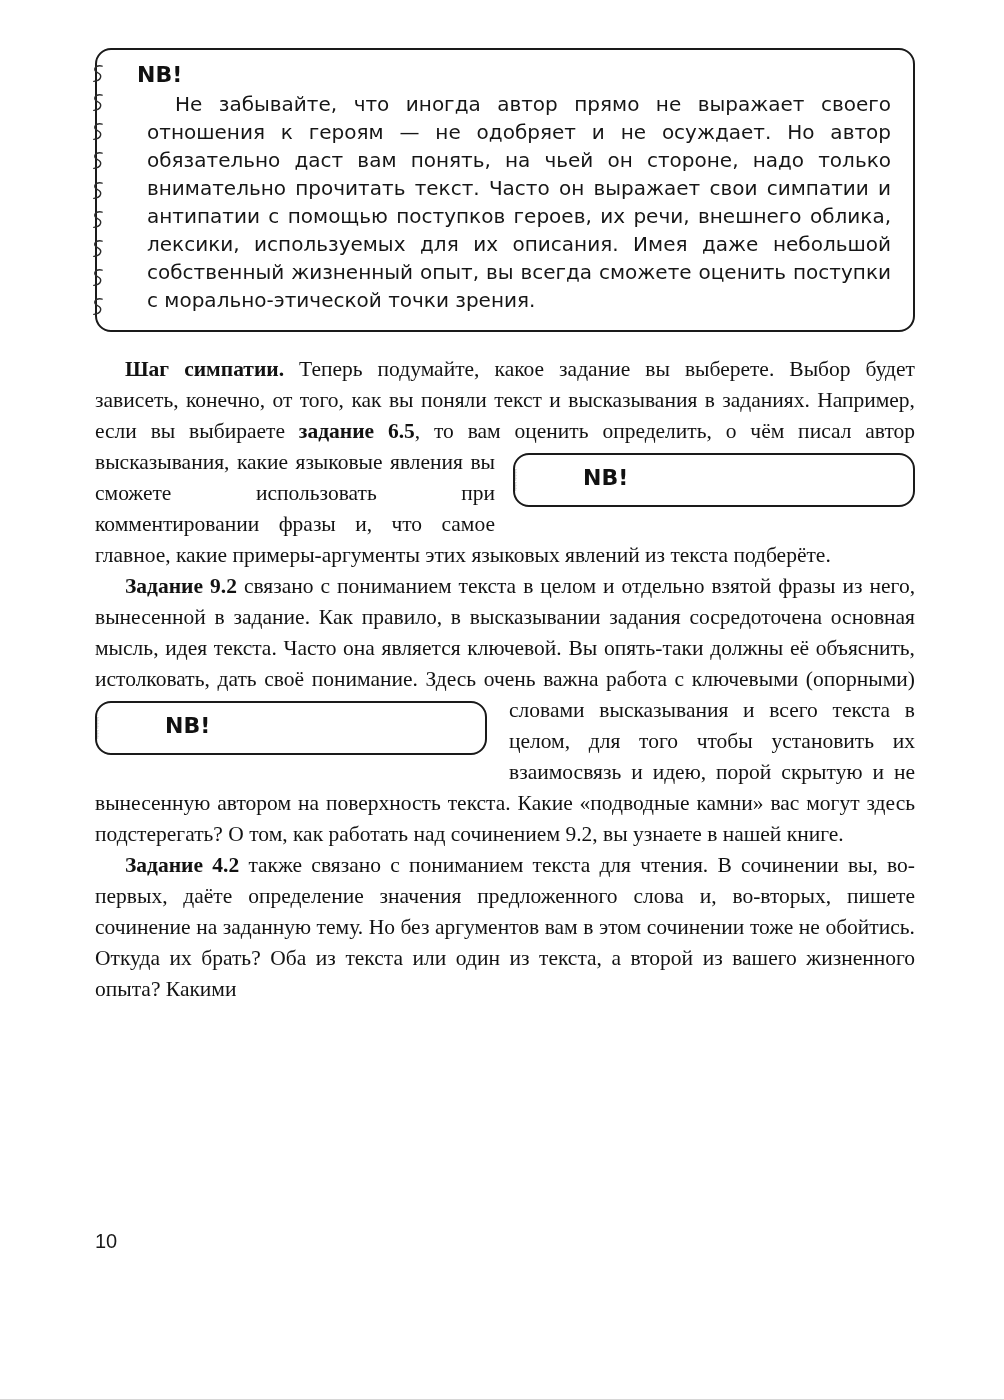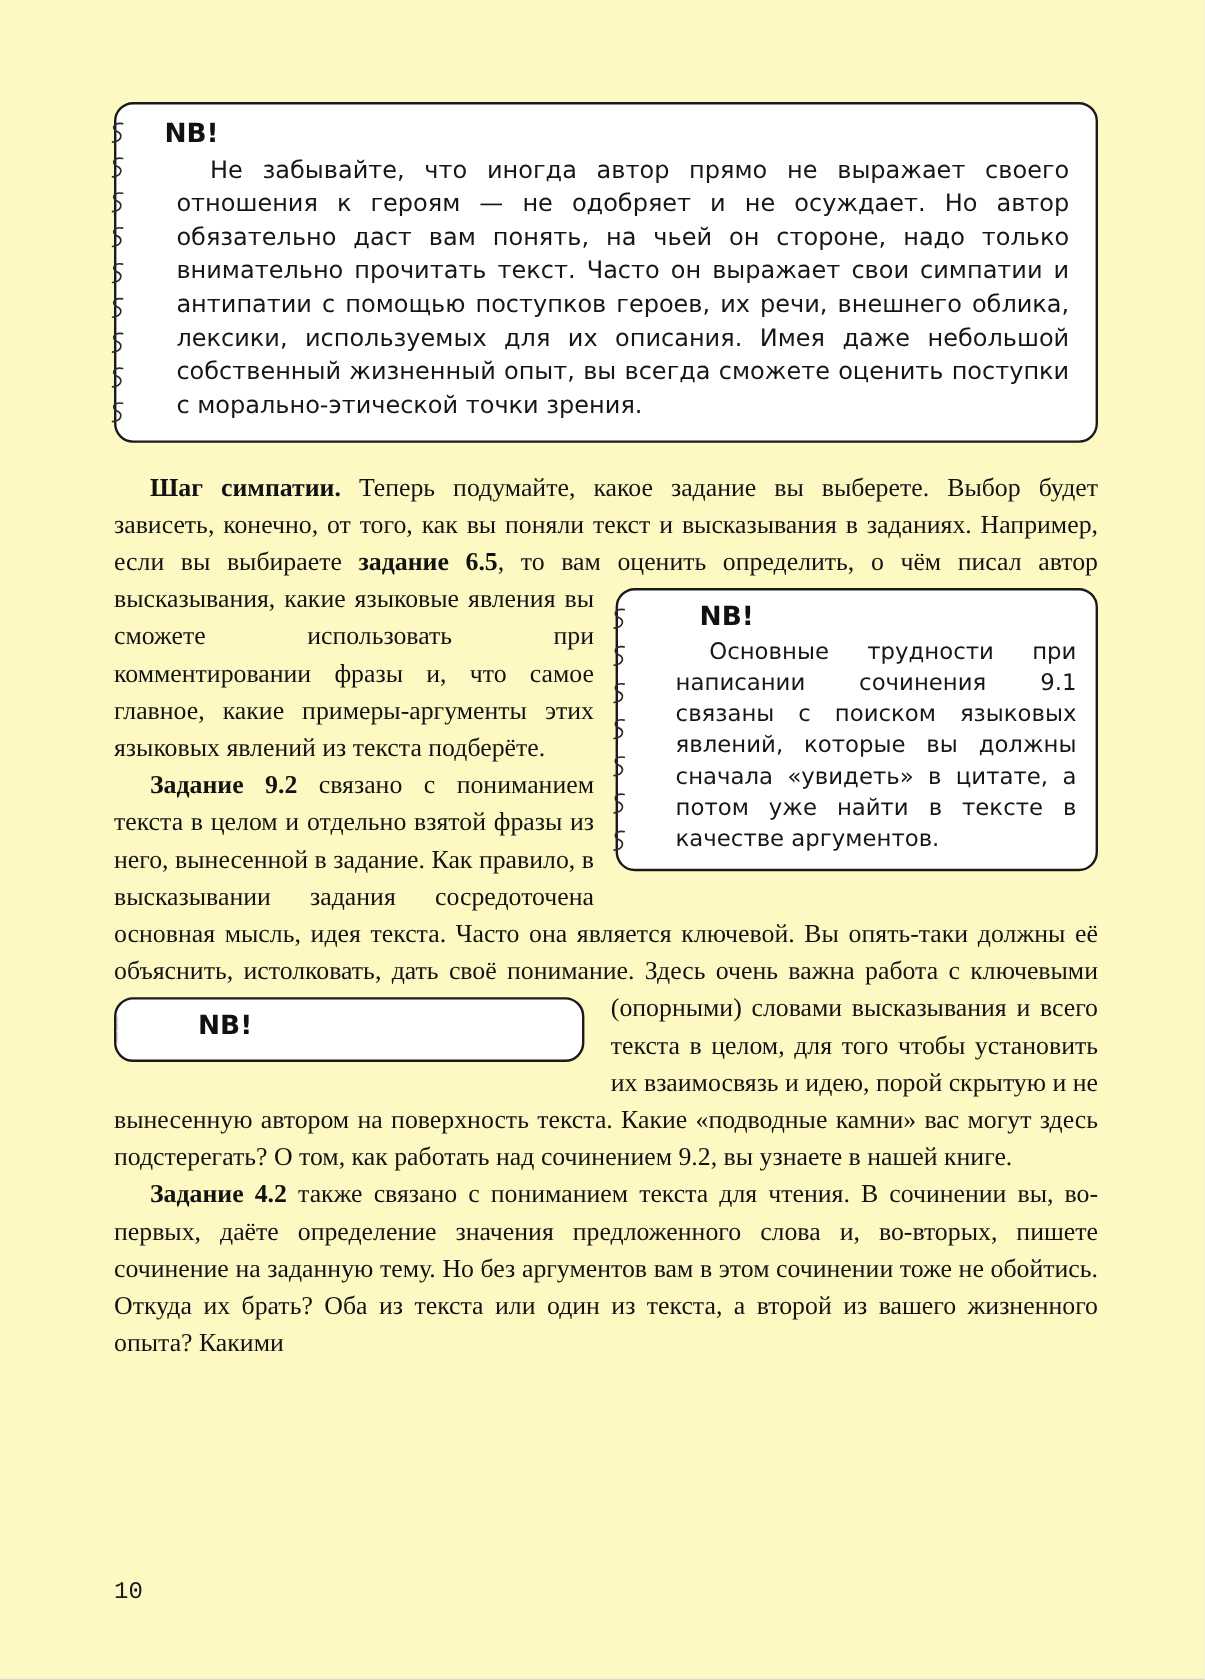--- a/index.html
+++ b/index.html
@@ -1,22 +1,22 @@
 <!DOCTYPE html>
 <html lang="ru"><head>
 <meta charset="utf-8">
 <style>
   html,body{margin:0;padding:0;background:#e9e9e9;}
   .page{
     position:relative;
     width:1004px;height:1400px;
     margin:0 auto;
-    background:#fef9c3;
+    background:#ffffff;
     box-sizing:border-box;
-    padding:85px 89px 0 95px;
+    padding:48px 89px 0 95px;
     overflow:hidden;
     border-bottom:1px solid #d6d6d6;
   }
   
   .nb{
     position:relative;
     border:2px solid #1a1a1a;
     border-radius:16px;
     background:#fff;
     box-sizing:border-box;
@@ -73,22 +73,22 @@
     font-size:21.5px;
     line-height:31px;
     text-align:justify;
     color:#121212;
   }
   .para{text-indent:30px;margin:0;}
   .para b{font-weight:700;}
   .para-clear{clear:both;}
   .page-number{
     position:absolute;
-    left:95px;top:1316px;
-    font-family:Liberation Mono, monospace;
+    left:95px;top:1230px;
+    font-family:Liberation Sans, sans-serif;
     font-size:20px;
     color:#1a1a1a;
   }
 </style>
 </head>
 <body>
 
 <div class="page">
 
   <div class="nb nb-top">
@@ -146,21 +146,20 @@
               <path d="M12 2 C 4 0.5, 1.5 6.5, 7 9 C 12.5 11.5, 11.5 17.5, 3 18.5" fill="none" stroke="#2a2a2a" stroke-width="1.5" stroke-linecap="round"></path>
             </svg>
             <svg viewBox="0 0 14 20" width="13" height="19">
               <path d="M12 2 C 4 0.5, 1.5 6.5, 7 9 C 12.5 11.5, 11.5 17.5, 3 18.5" fill="none" stroke="#2a2a2a" stroke-width="1.5" stroke-linecap="round"></path>
             </svg>
             <svg viewBox="0 0 14 20" width="13" height="19">
               <path d="M12 2 C 4 0.5, 1.5 6.5, 7 9 C 12.5 11.5, 11.5 17.5, 3 18.5" fill="none" stroke="#2a2a2a" stroke-width="1.5" stroke-linecap="round"></path>
             </svg>
           </span>
           <span class="nb-title">NB!</span>
-          <span class="nb-text">Основные трудности при написании сочинения 9.1 связаны с поиском языковых явлений, которые вы должны сначала «увидеть» в цитате, а потом уже найти в тексте в качестве аргументов.</span>
         </span><span>определить, о чём писал автор высказывания, какие языковые явления вы сможете использовать при комментировании фразы и, что самое главное, какие примеры-аргументы этих языковых явлений из текста подберёте.</span>
     </div>
 
     <div class="para">
       <b>Задание 9.2</b><span> связано с пониманием текста в целом и отдельно взятой фразы из него, вынесенной в задание. Как правило, в высказывании задания сосредоточена основная мысль, идея текста. Часто она является ключевой. Вы опять-таки должны её объяснить, истолковать, дать своё понимание. Здесь очень важна работа с ключевыми (опорными) словами </span><span class="nb nb-float nb-left">
           <span class="spiral">
             <svg viewBox="0 0 14 20" width="13" height="19">
               <path d="M12 2 C 4 0.5, 1.5 6.5, 7 9 C 12.5 11.5, 11.5 17.5, 3 18.5" fill="none" stroke="#2a2a2a" stroke-width="1.5" stroke-linecap="round"></path>
             </svg>
             <svg viewBox="0 0 14 20" width="13" height="19">

